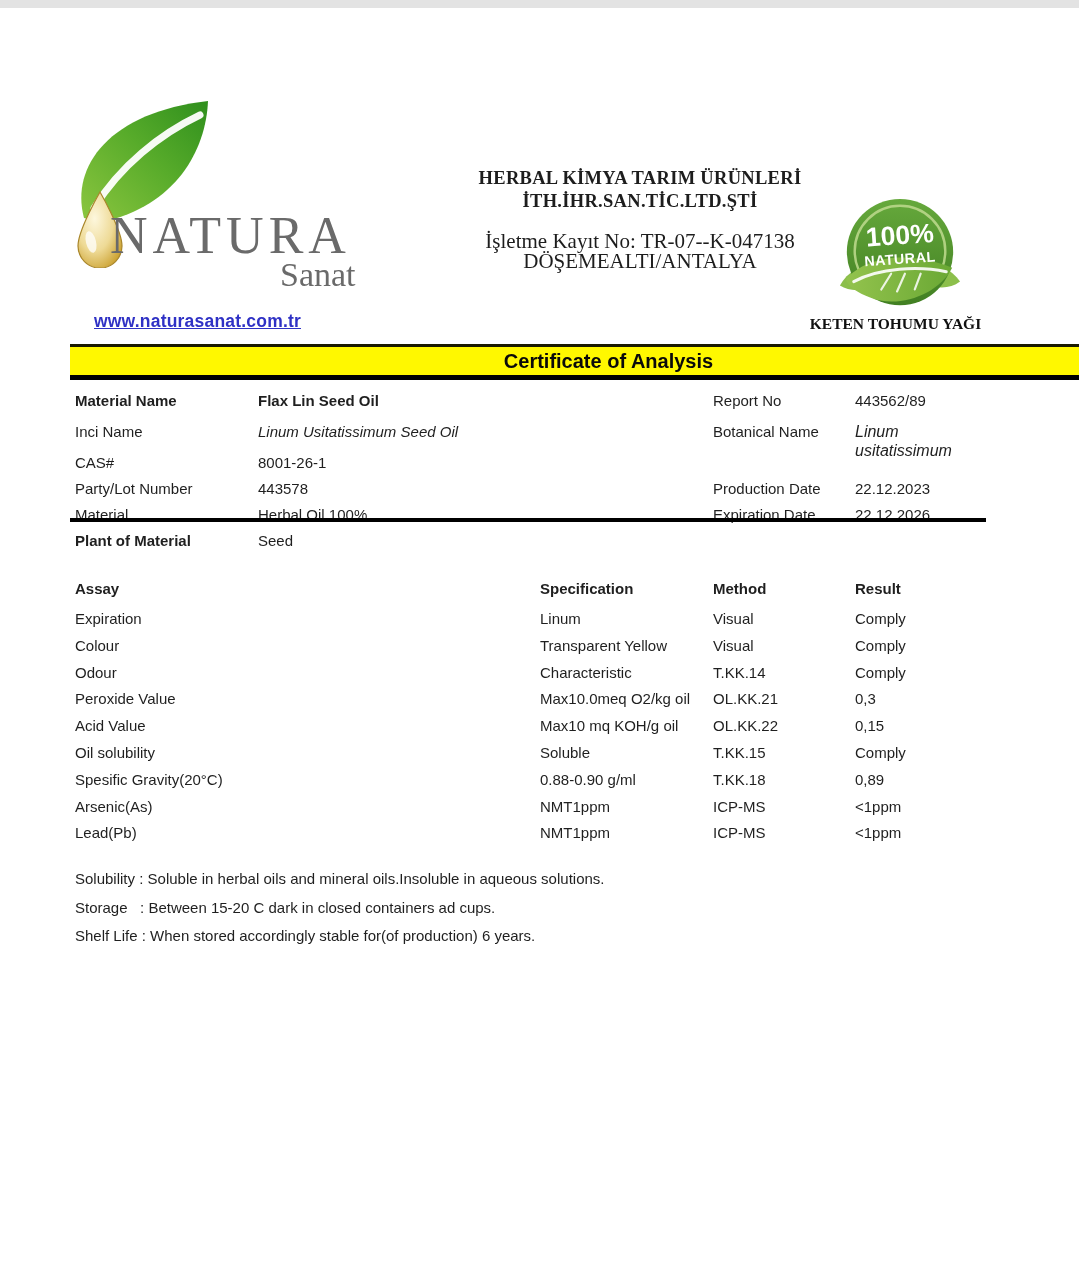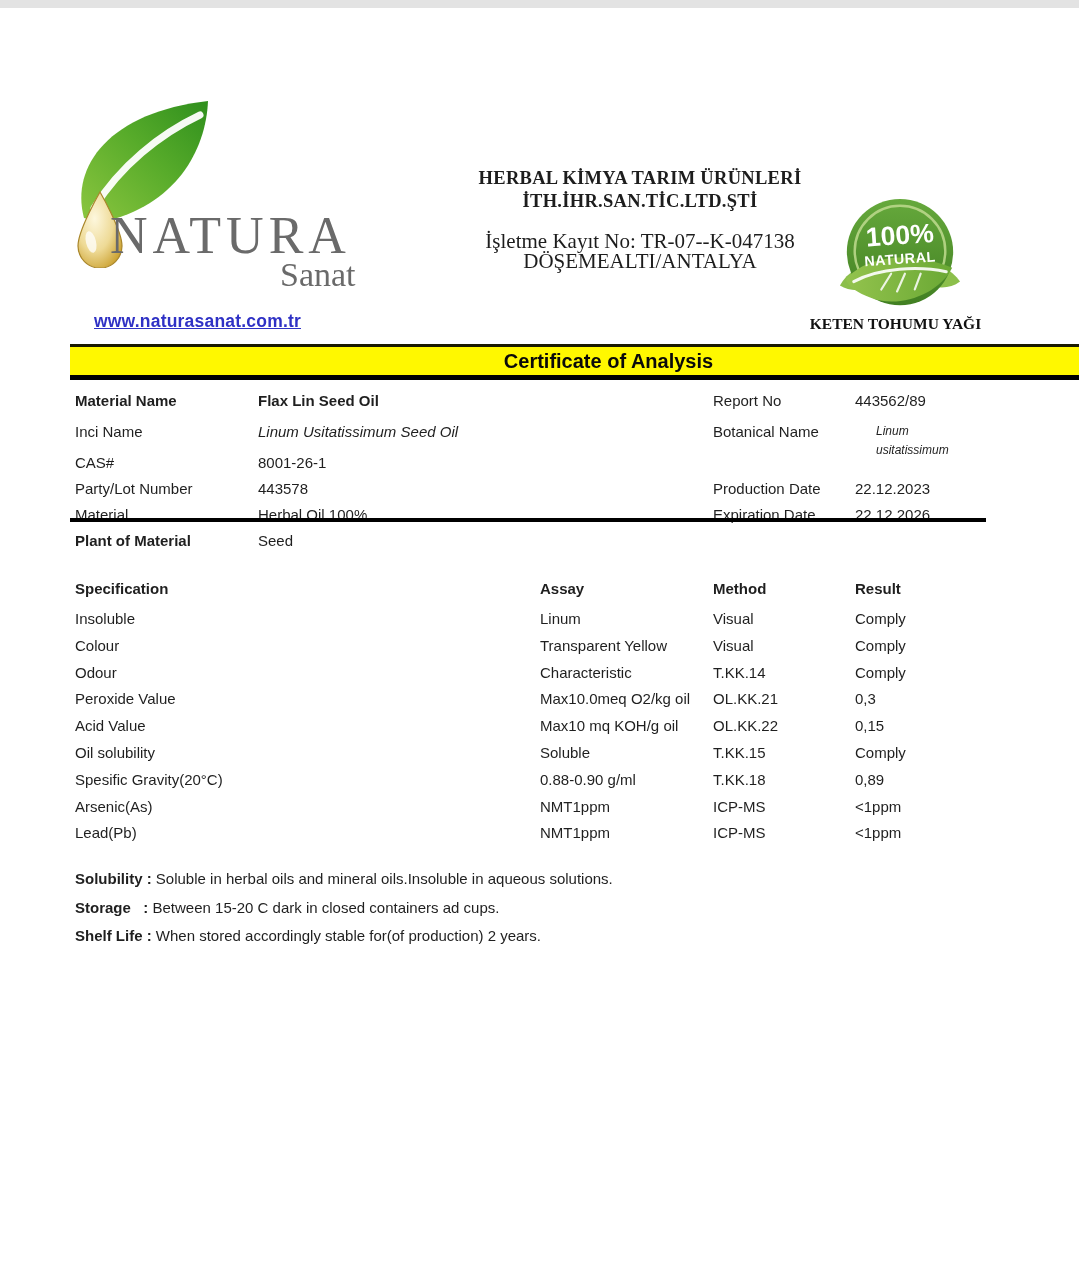--- a/index.html
+++ b/index.html
@@ -53,42 +53,42 @@
     position:absolute; left:70px; top:386px; width:916px; display:grid;
     grid-template-columns:183px 455px 142px 1fr;
     grid-template-rows:31px 31px 26px 26px 26px;
     padding-left:5px; font-size:15px;
   }
   .info .cell { padding-top:5px; line-height:19px; }
   .c1{grid-column:1} .c2{grid-column:2} .c3{grid-column:3} .c4{grid-column:4}
   .r1{grid-row:1} .r2{grid-row:2} .r3{grid-row:3} .r4{grid-row:4} .r5{grid-row:5}
   .bold { font-weight:bold; }
   .italic { font-style:italic; }
-  .botanical { grid-row:2 / span 2; width:100px; font-size:12px; line-height:17px;margin-left:21px; }
+  .botanical { grid-row:2 / span 2; width:100px; font-size:16px; line-height:17px; }
 
   .plant-row {
     position:absolute; left:70px; top:527px; width:916px; padding-left:5px;
     display:grid; grid-template-columns:183px 1fr; font-size:15px;
   }
   .plant-row .cell { padding-top:5px; }
 
   
   .assay {
     position:absolute; left:70px; top:571px; width:916px; display:grid;
     grid-template-columns:465px 173px 142px 1fr;
     grid-template-rows:34px; grid-auto-rows:26.8px;
     padding-left:5px; font-size:15px;
   }
   .assay .cell { padding-top:4px; line-height:19px; }
   .assay .hdr { font-weight:bold; padding-top:8px; }
 
   
   .notes { position:absolute; left:70px; top:869px; width:916px; padding-left:5px; font-size:15px; }
   .note { margin-bottom:8.5px; line-height:20px; }
-  .note-label { font-weight:bold; white-space:pre;margin-top:42px; }
+  .note-label { font-weight:normal; white-space:pre;margin-top:42px; }
 </style>
 </head>
 <body>
 
 <div class="page">
   <div class="topbar"></div>
 
   <svg class="logo-svg" viewBox="0 0 160 172">
     <defs>
       <linearGradient id="leafGrad" x1="0" y1="1" x2="1" y2="0">
@@ -173,26 +173,26 @@
   </section>
 
   <div class="rule-double2"></div>
 
   <div class="plant-row">
     <div class="cell bold">Plant of Material</div>
     <div class="cell">Seed</div>
   </div>
 
   <section class="assay">
+    <div class="cell hdr">Assay</div>
     <div class="cell hdr">Specification</div>
-    <div class="cell hdr">Assay</div>
     <div class="cell hdr">Method</div>
     <div class="cell hdr">Result</div>
 
-    <div class="cell">Insoluble</div>
+    <div class="cell">Expiration</div>
     <div class="cell">Linum</div>
     <div class="cell">Visual</div>
     <div class="cell">Comply</div>
 
     <div class="cell">Colour</div>
     <div class="cell">Transparent Yellow</div>
     <div class="cell">Visual</div>
     <div class="cell">Comply</div>
 
     <div class="cell">Odour</div>
@@ -232,16 +232,16 @@
   </section>
 
   <section class="notes">
     <div class="note">
       <span class="note-label">Solubility :</span><span> Soluble in herbal oils and mineral oils.Insoluble in aqueous solutions.</span>
     </div>
     <div class="note">
       <span class="note-label">Storage   :</span><span> Between 15-20 C dark in closed containers ad cups.</span>
     </div>
     <div class="note">
-      <span class="note-label">Shelf Life :</span><span> When stored accordingly stable for(of production) 2 years.</span>
+      <span class="note-label">Shelf Life :</span><span> When stored accordingly stable for(of production) 6 years.</span>
     </div>
   </section>
 </div>
 
 </body></html>

